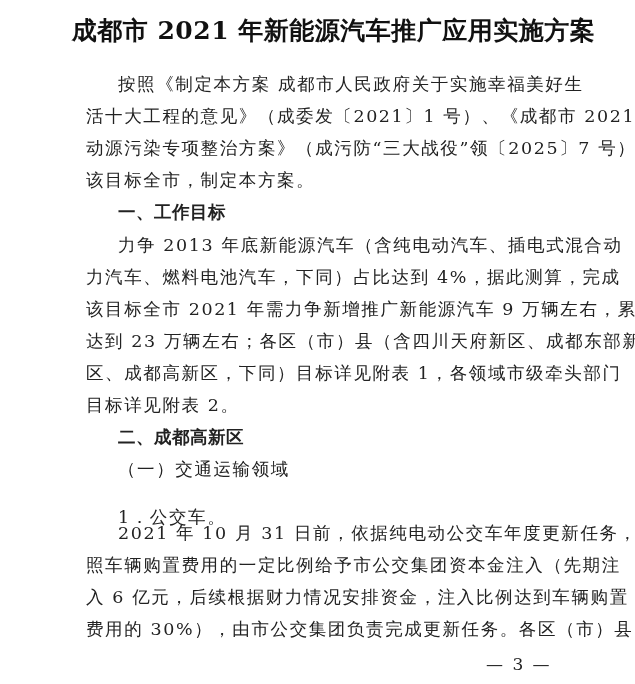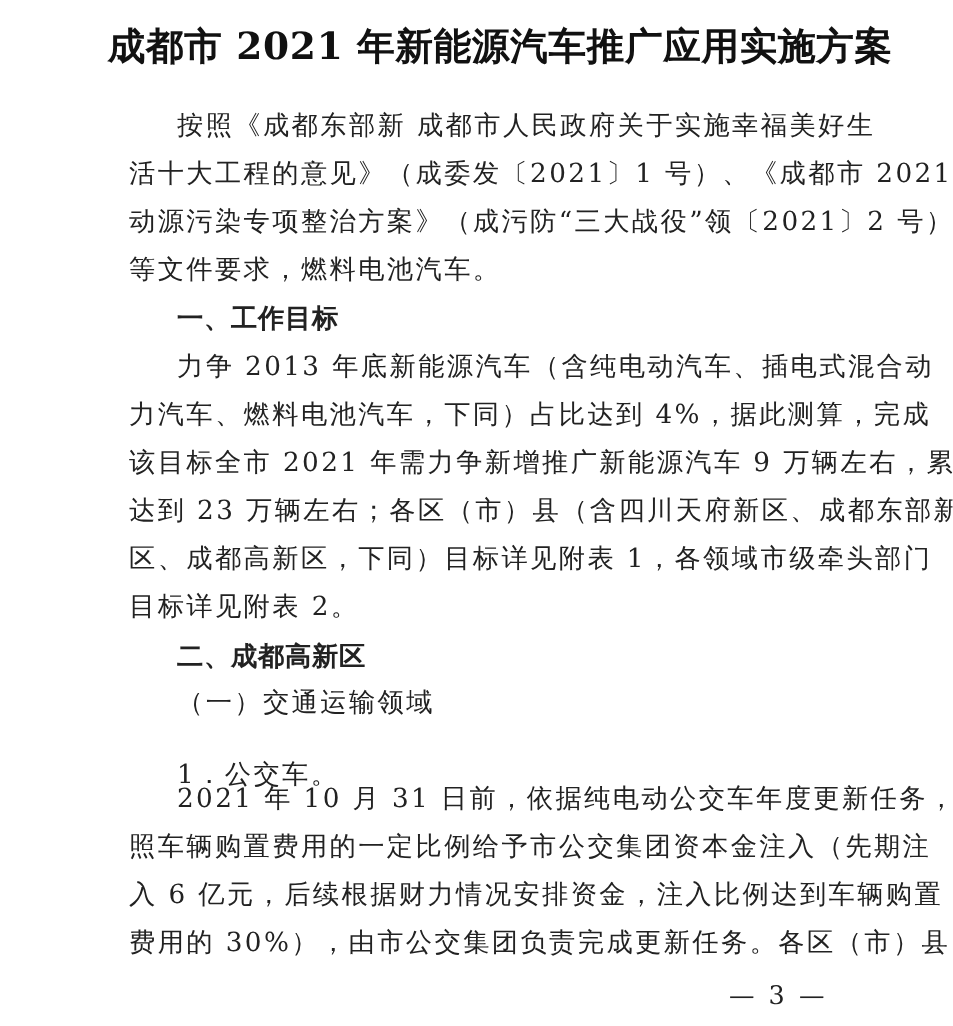--- a/index.html
+++ b/index.html
@@ -12,24 +12,24 @@
   .ind { left:118px; width:438px; }
   .head { font-family:Liberation Serif, serif; font-weight:bold; font-size:17.5px; letter-spacing:0.5px; }
   .pagenum { position:absolute; top:654px; left:486px; font-size:17px; color:#222; letter-spacing:2px; }
 </style>
 </head>
 <body>
 
 <div>
   <div class="title">成都市 2021 年新能源汽车推广应用实施方案</div>
 
-  <div class="line ind" style="top:72px">按照《成都东部新 成都市人民政府关于实施幸福美好生</div>
+  <div class="line ind" style="top:72px">按照《制定本方案 成都市人民政府关于实施幸福美好生</div>
   <div class="line" style="top:104px">活十大工程的意见》（成委发〔2021〕1 号）、《成都市 2021 年移</div>
-  <div class="line" style="top:136px">动源污染专项整治方案》（成污防“三大战役”领〔2021〕2 号）</div>
-  <div class="line" style="top:168px">等文件要求，燃料电池汽车。</div>
+  <div class="line" style="top:136px">动源污染专项整治方案》（成污防“三大战役”领〔2025〕7 号）</div>
+  <div class="line" style="top:168px">该目标全市，制定本方案。</div>
   <div class="line ind head" style="top:200px">一、工作目标</div>
   <div class="line ind" style="top:233px">力争 2013 年底新能源汽车（含纯电动汽车、插电式混合动</div>
   <div class="line" style="top:265px">力汽车、燃料电池汽车，下同）占比达到 4%，据此测算，完成</div>
   <div class="line" style="top:297px">该目标全市 2021 年需力争新增推广新能源汽车 9 万辆左右，累计</div>
   <div class="line" style="top:329px">达到 23 万辆左右；各区（市）县（含四川天府新区、成都东部新</div>
   <div class="line" style="top:361px">区、成都高新区，下同）目标详见附表 1，各领域市级牵头部门</div>
   <div class="line" style="top:393px">目标详见附表 2。</div>
   <div class="line ind head" style="top:425px">二、成都高新区</div>
   <div class="line ind" style="top:457px">（一）交通运输领域</div>
   <div class="line ind" style="top:505px">1．公交车。</div>

